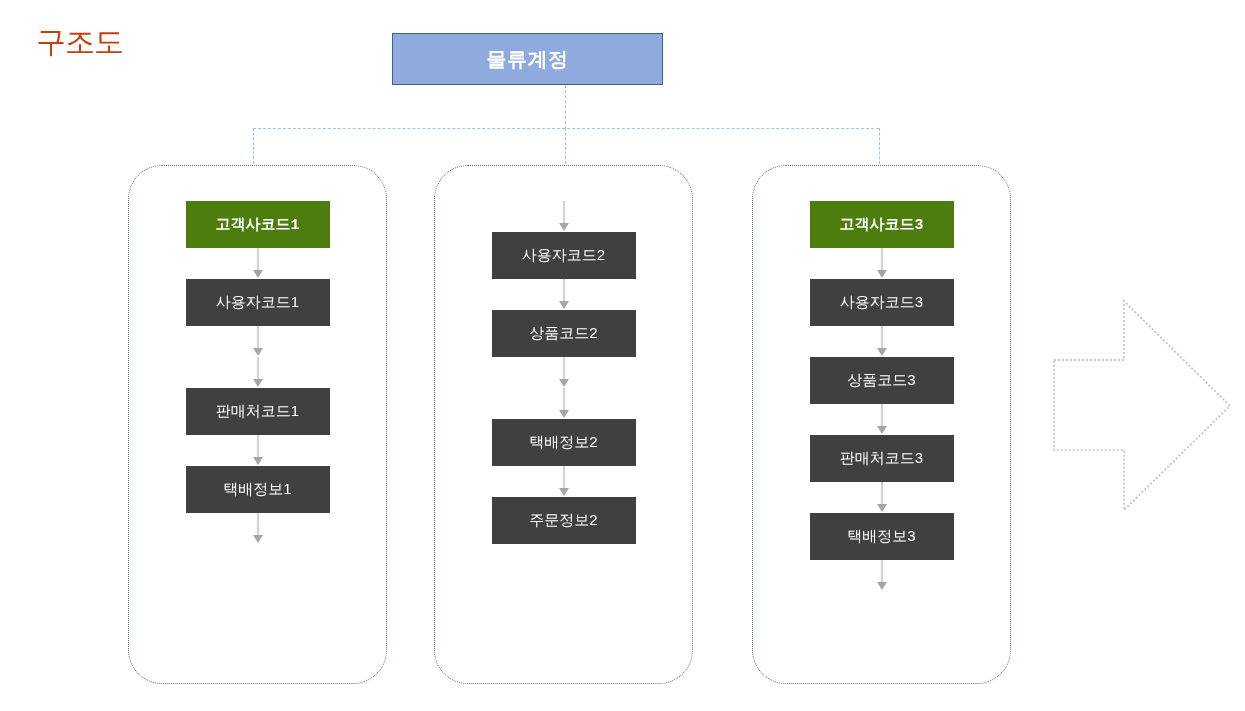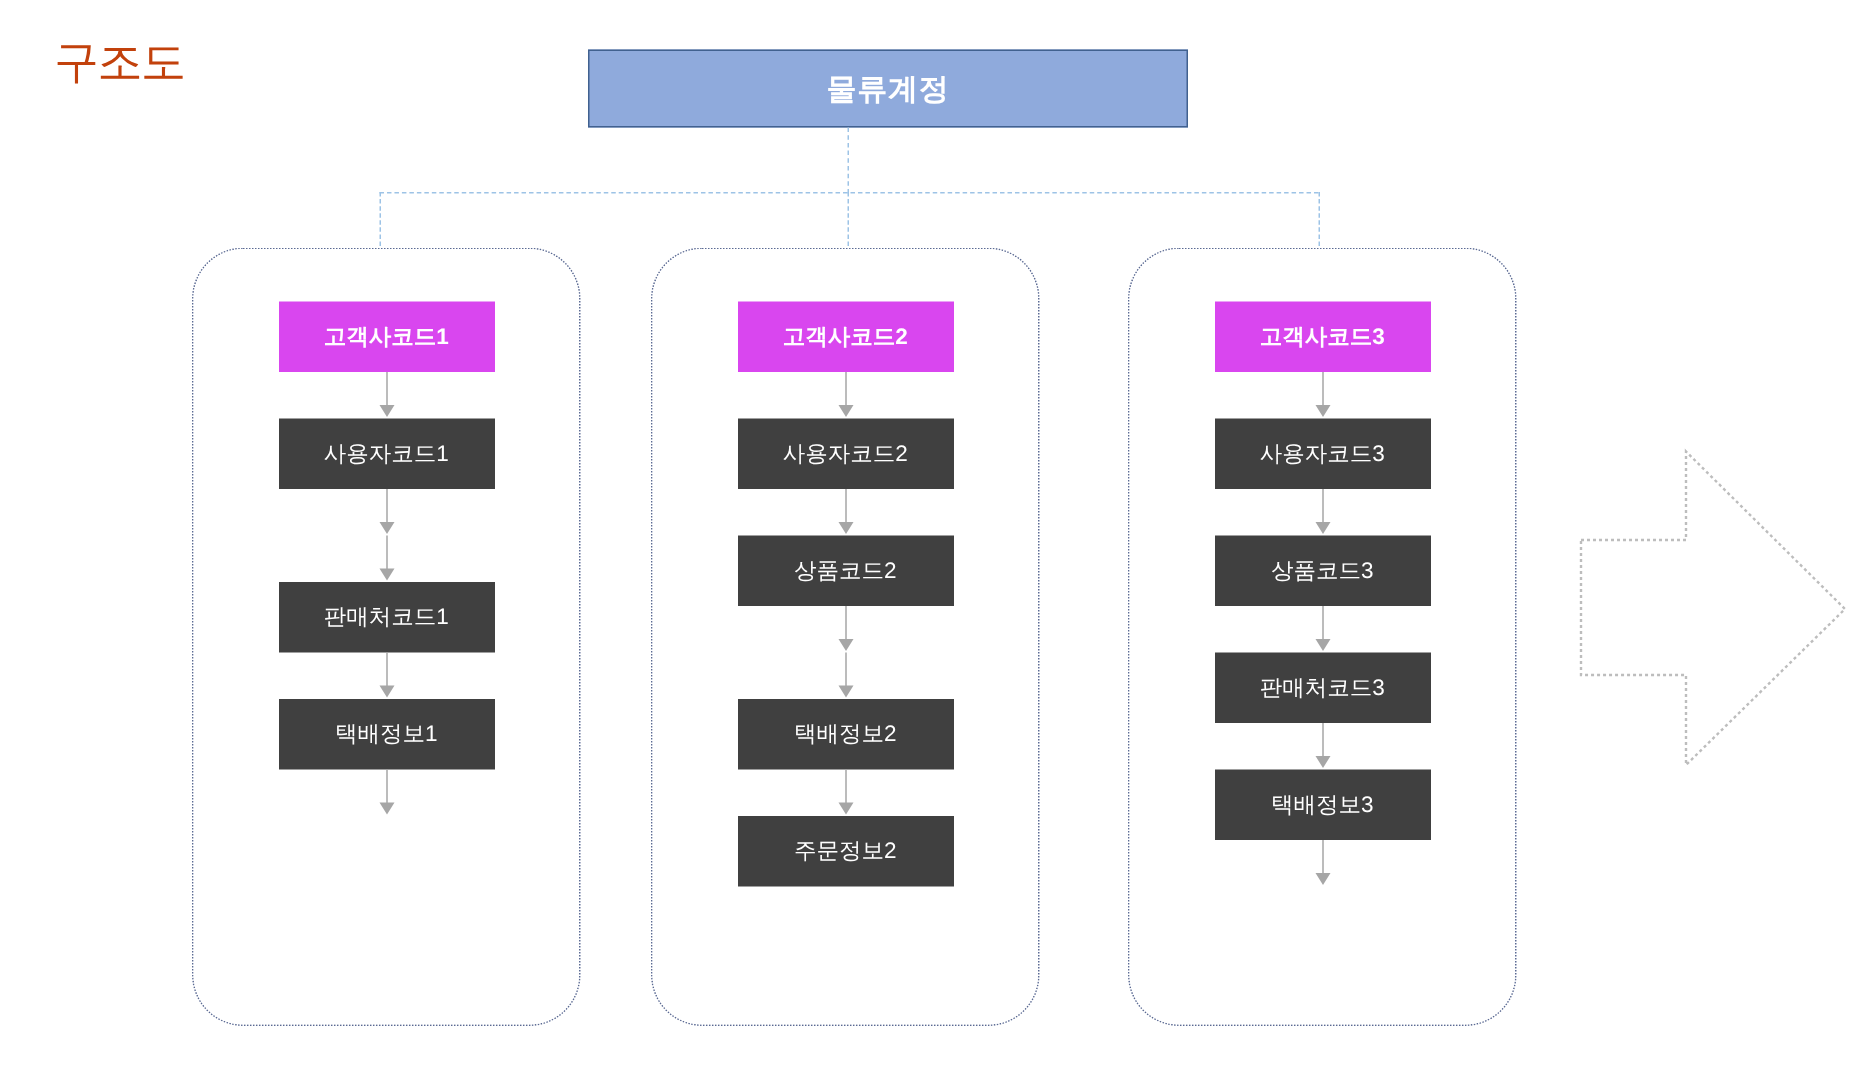--- a/index.html
+++ b/index.html
@@ -32,21 +32,21 @@
     letter-spacing: -1px;
     line-height: 1;
     white-space: nowrap;
   }
 
   
   .root-node {
     position: absolute;
     left: 392px;
     top: 33px;
-    width: 400px;
+    width: 271px;
     height: 52px;
     background: #8faadc;
     border: 1px solid #41618f;
     box-sizing: border-box;
     display: flex;
     align-items: center;
     justify-content: center;
     color: #ffffff;
     font-size: 20px;
     font-weight: bold;
@@ -112,22 +112,23 @@
     height: 47px;
     box-sizing: border-box;
     display: flex;
     align-items: center;
     justify-content: center;
     color: #ffffff;
     font-size: 15px;
     white-space: nowrap;
   }
   .node.head {
-    background: #d946ef;
+    background: #4d7c0f;
     font-weight: bold;
+    font-family: Liberation Mono, monospace;
   }
   .node.sub {
     background: #404040;
     font-weight: normal;
   }
 
   
   .arrow-link {
     width: 14px;
     height: 31px;
@@ -217,23 +218,20 @@
       </div>
       <div class="arrow-link">
           <div class="shaft"></div>
           <div class="head"></div>
         </div>
     </div>
   </div>
 
   <div class="group g2">
     <div class="stack">
-      <div class="node head">
-        <span>고객사코드2</span>
-      </div>
       <div class="arrow-link">
           <div class="shaft"></div>
           <div class="head"></div>
         </div>
       <div class="node sub">
         <span>사용자코드2</span>
       </div>
       <div class="arrow-link">
           <div class="shaft"></div>
           <div class="head"></div>

